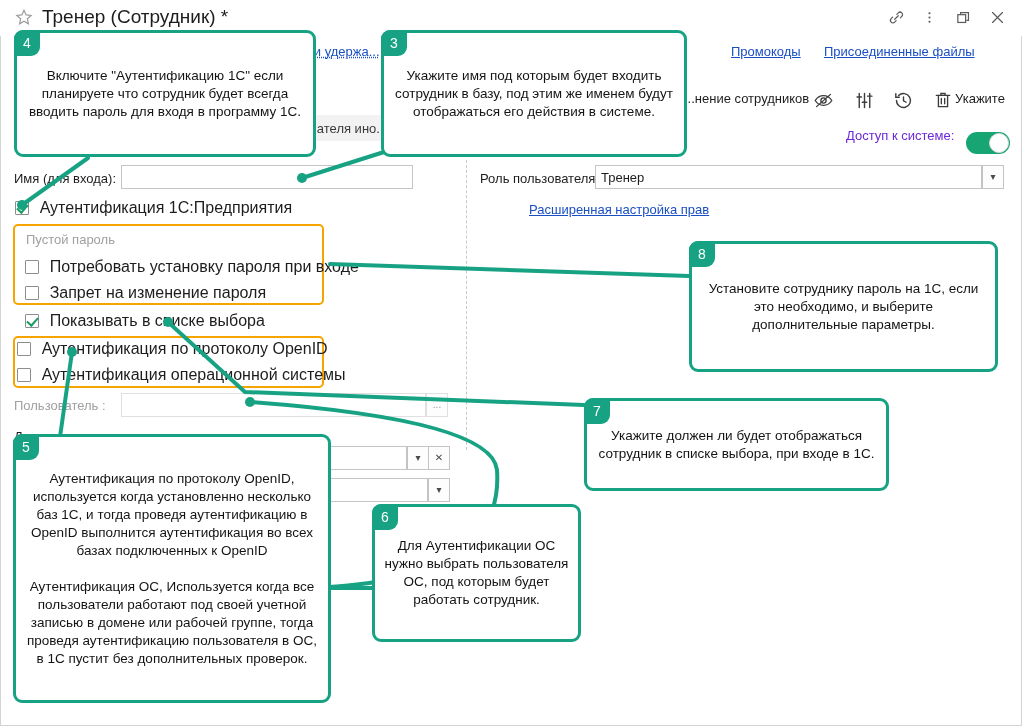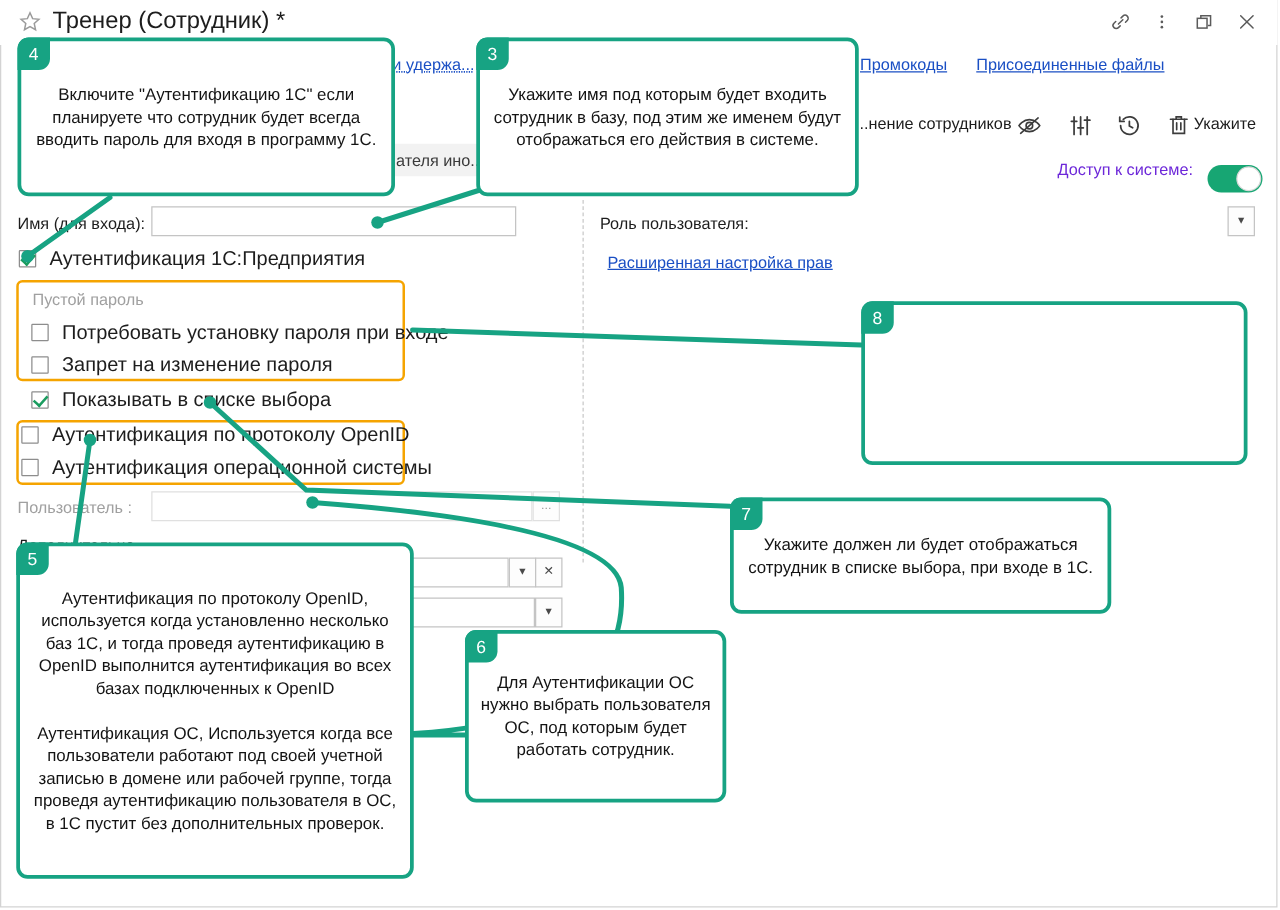--- a/index.html
+++ b/index.html
@@ -42,21 +42,21 @@
   .tb-ico svg{display:block;margin:3px auto 0;}
 
   
   .navlinks{position:absolute;left:0;top:44px;width:1022px;height:24px;}
   .navlink{
     position:absolute;top:0;
     color:#1a4fc4;text-decoration:underline;
     text-decoration-style:dotted;
     white-space:nowrap;font-size:13px;cursor:pointer;
   }
-  .navlink.solid{text-decoration-style:solid;}
+  .navlink.solid{text-decoration-style:solid;padding-left:43px;}
 
   .toolbar-row{position:absolute;left:0;top:86px;width:1022px;height:30px;}
   .tool-text{position:absolute;top:5px;white-space:nowrap;color:#1d1d1d;font-size:13px;}
   .tool-ico{
     position:absolute;top:0;width:30px;height:28px;text-align:center;color:#3c3c3c;
   }
   .tool-ico svg{display:block;margin:4px auto 0;}
 
   .access-row{position:absolute;right:14px;top:128px;height:24px;white-space:nowrap;}
   .access-label{font-size:13px;color:#6d28d9;vertical-align:6px;margin-right:8px;}
@@ -291,20 +291,21 @@
   <span class="f-label" style="left:14px;top:429px;">Дополнительно</span>
 
   <input class="f-input" style="left: 121px; top: 446px; width: 286px;" value="">
   <div class="f-btn" style="left:407px;top:446px;">▾</div>
   <div class="f-btn" style="left:428px;top:446px;">✕</div>
 
   <input class="f-input" style="left: 121px; top: 478px; width: 307px;" value="">
   <div class="f-btn" style="left:428px;top:478px;">▾</div>
 
   <span class="f-label" style="left:480px;top:171px;">Роль пользователя:</span>
+  <input class="f-input" style="left: 595px; top: 165px; width: 387px;" value="Тренер">
   <div class="f-btn" style="left:982px;top:165px;">▾</div>
   <span class="navlink solid" style="left:486px;top:202px;">Расширенная настройка прав</span>
 
   <svg class="leaders">
     <g stroke="#17a383" stroke-width="4" fill="none" stroke-linecap="round">
 
       <path d="M88 158 L22 205"></path>
 
       <path d="M384 152 L302 178"></path>
 
@@ -330,20 +331,21 @@
     <span class="c-text">Включите "Аутентификацию 1С" если планируете что сотрудник будет всегда вводить пароль для входя в программу 1С.</span>
   </div>
 
   <div class="callout" style="left:381px;top:30px;width:306px;height:127px;display:flex;align-items:center;">
     <span class="badge">3</span>
     <span class="c-text">Укажите имя под которым будет входить сотрудник в базу, под этим же именем будут отображаться его действия в системе.</span>
   </div>
 
   <div class="callout" style="left:689px;top:241px;width:309px;height:131px;display:flex;align-items:center;">
     <span class="badge">8</span>
+    <span class="c-text">Установите сотруднику пароль на 1С, если это необходимо, и выберите дополнительные параметры.</span>
   </div>
 
   <div class="callout" style="left:584px;top:398px;width:305px;height:93px;display:flex;align-items:center;">
     <span class="badge">7</span>
     <span class="c-text">Укажите должен ли будет отображаться сотрудник в списке выбора, при входе в 1С.</span>
   </div>
 
   <div class="callout" style="left:13px;top:434px;width:318px;height:269px;display:flex;align-items:center;">
     <span class="badge">5</span>
     <span class="c-text">Аутентификация по протоколу OpenID, используется когда установленно несколько баз 1С, и тогда проведя аутентификацию в OpenID выполнится аутентификация во всех базах подключенных к OpenID

